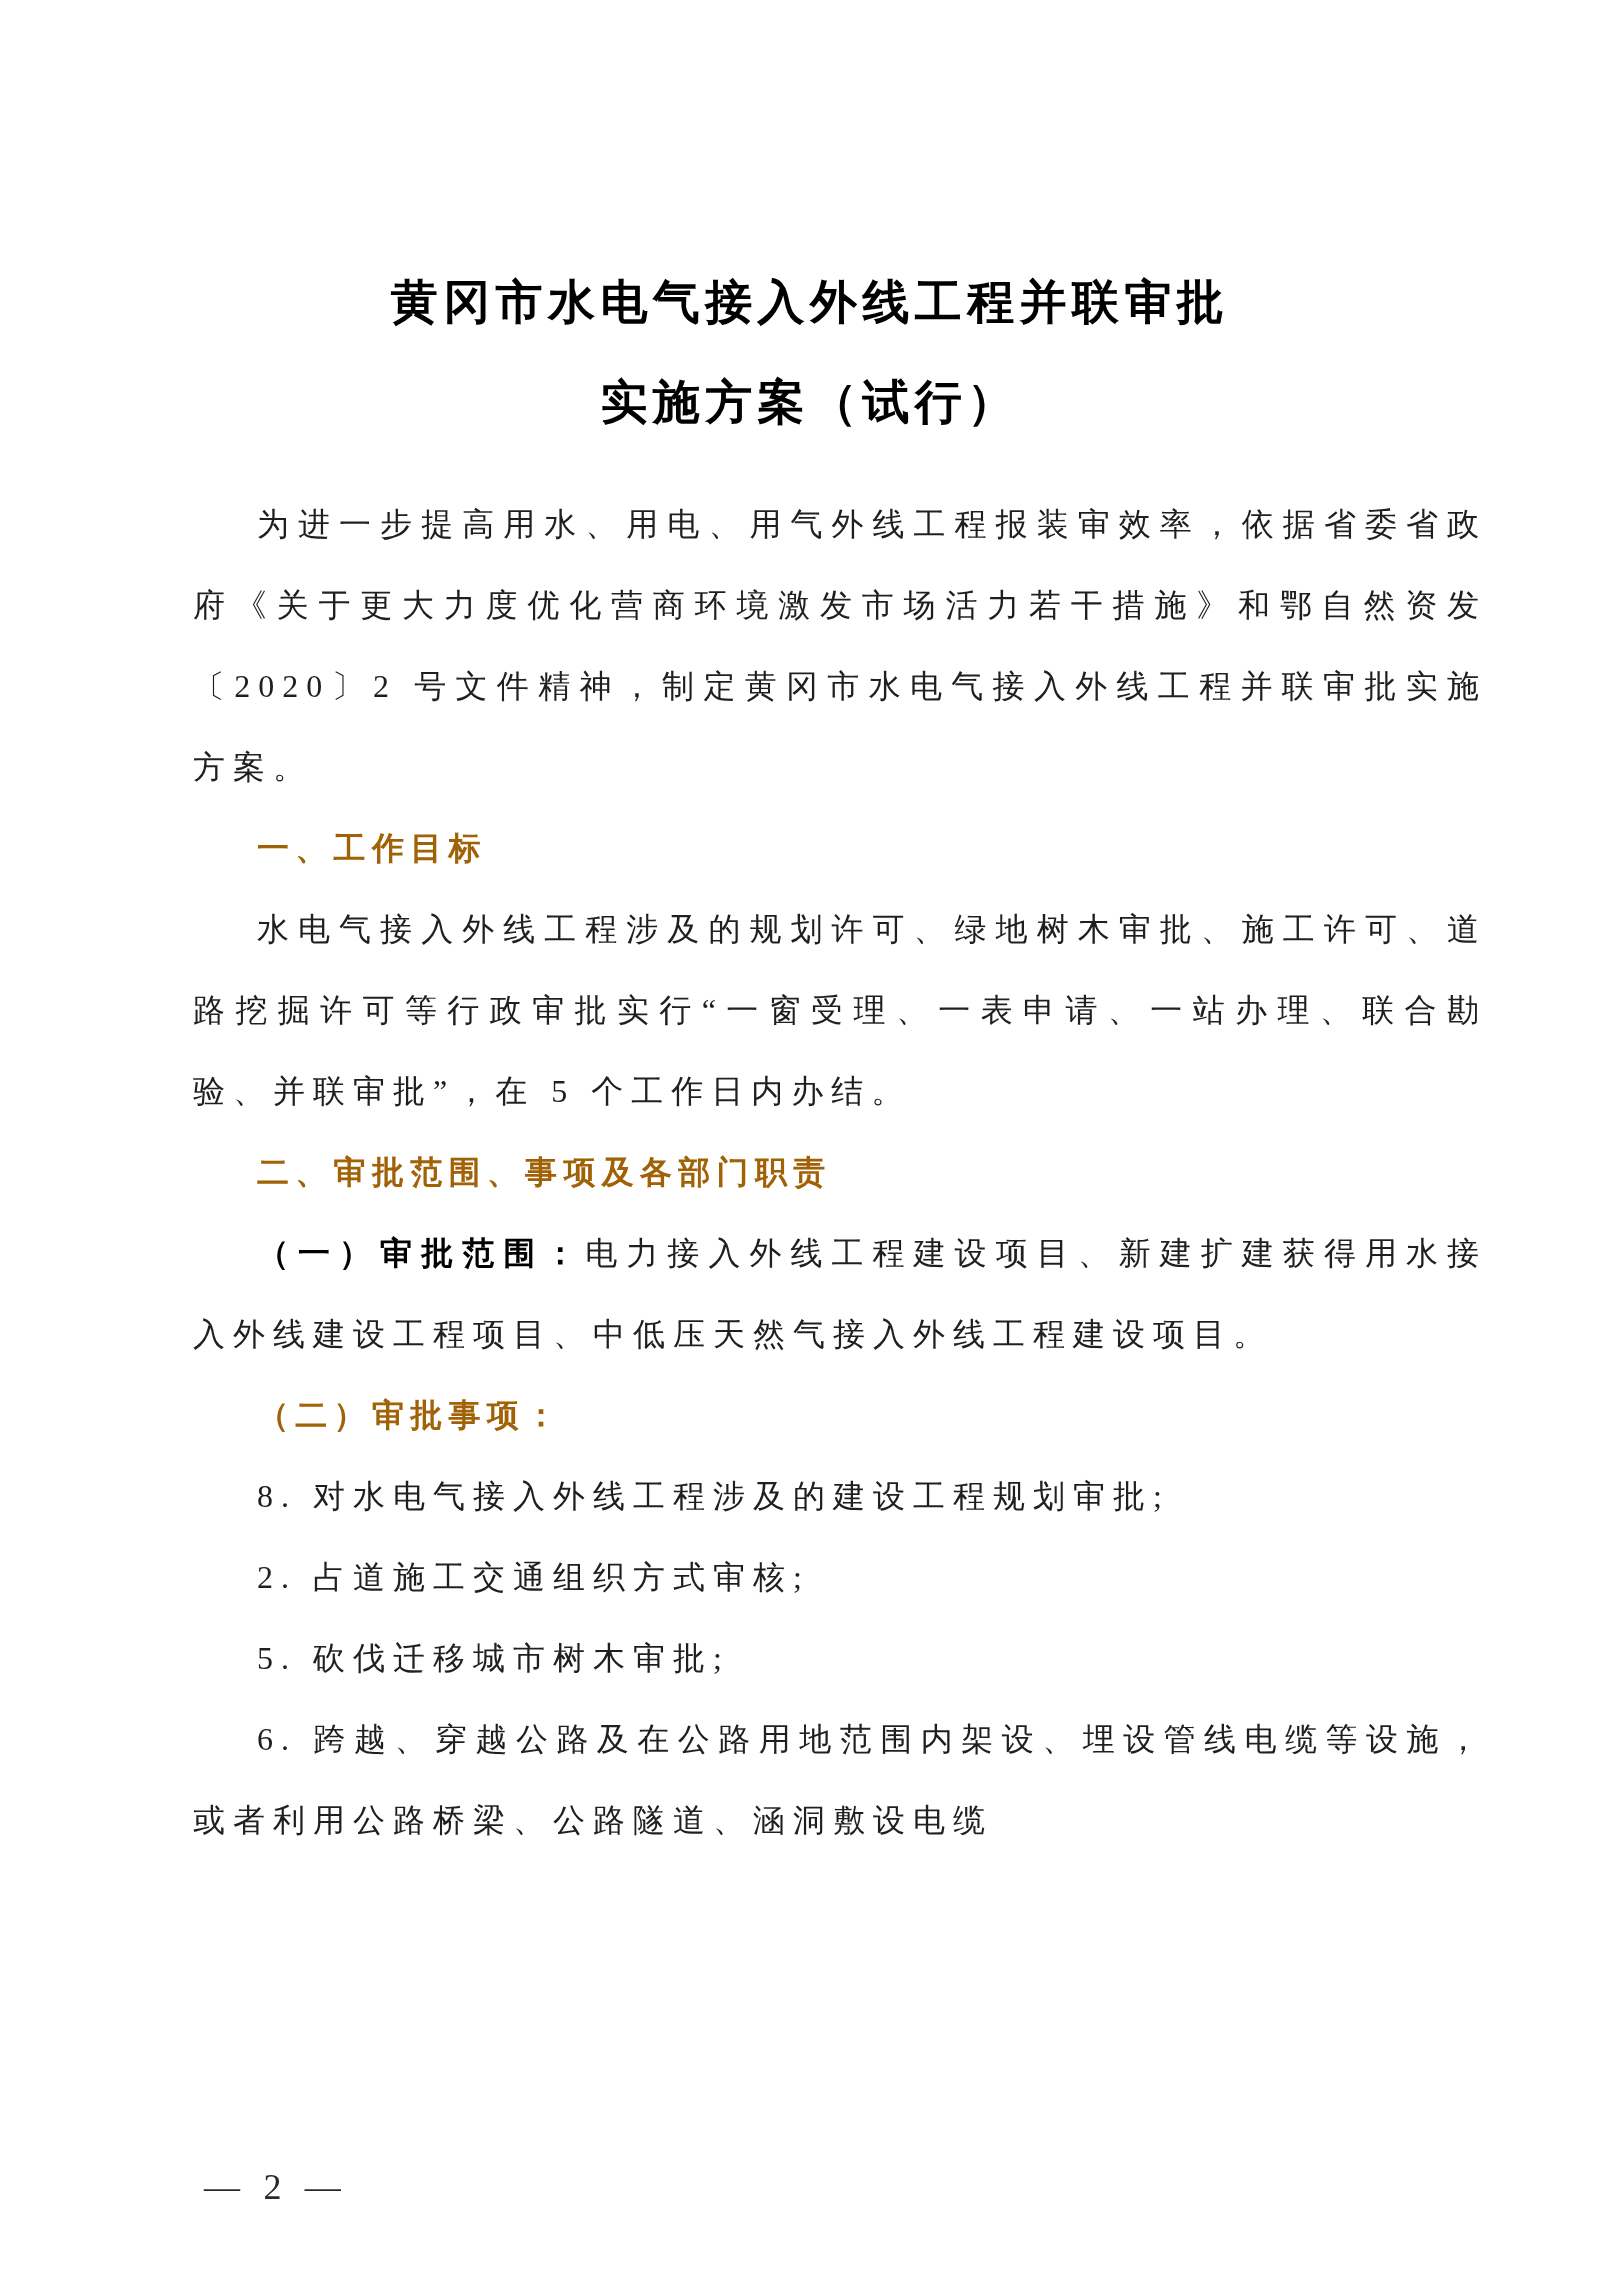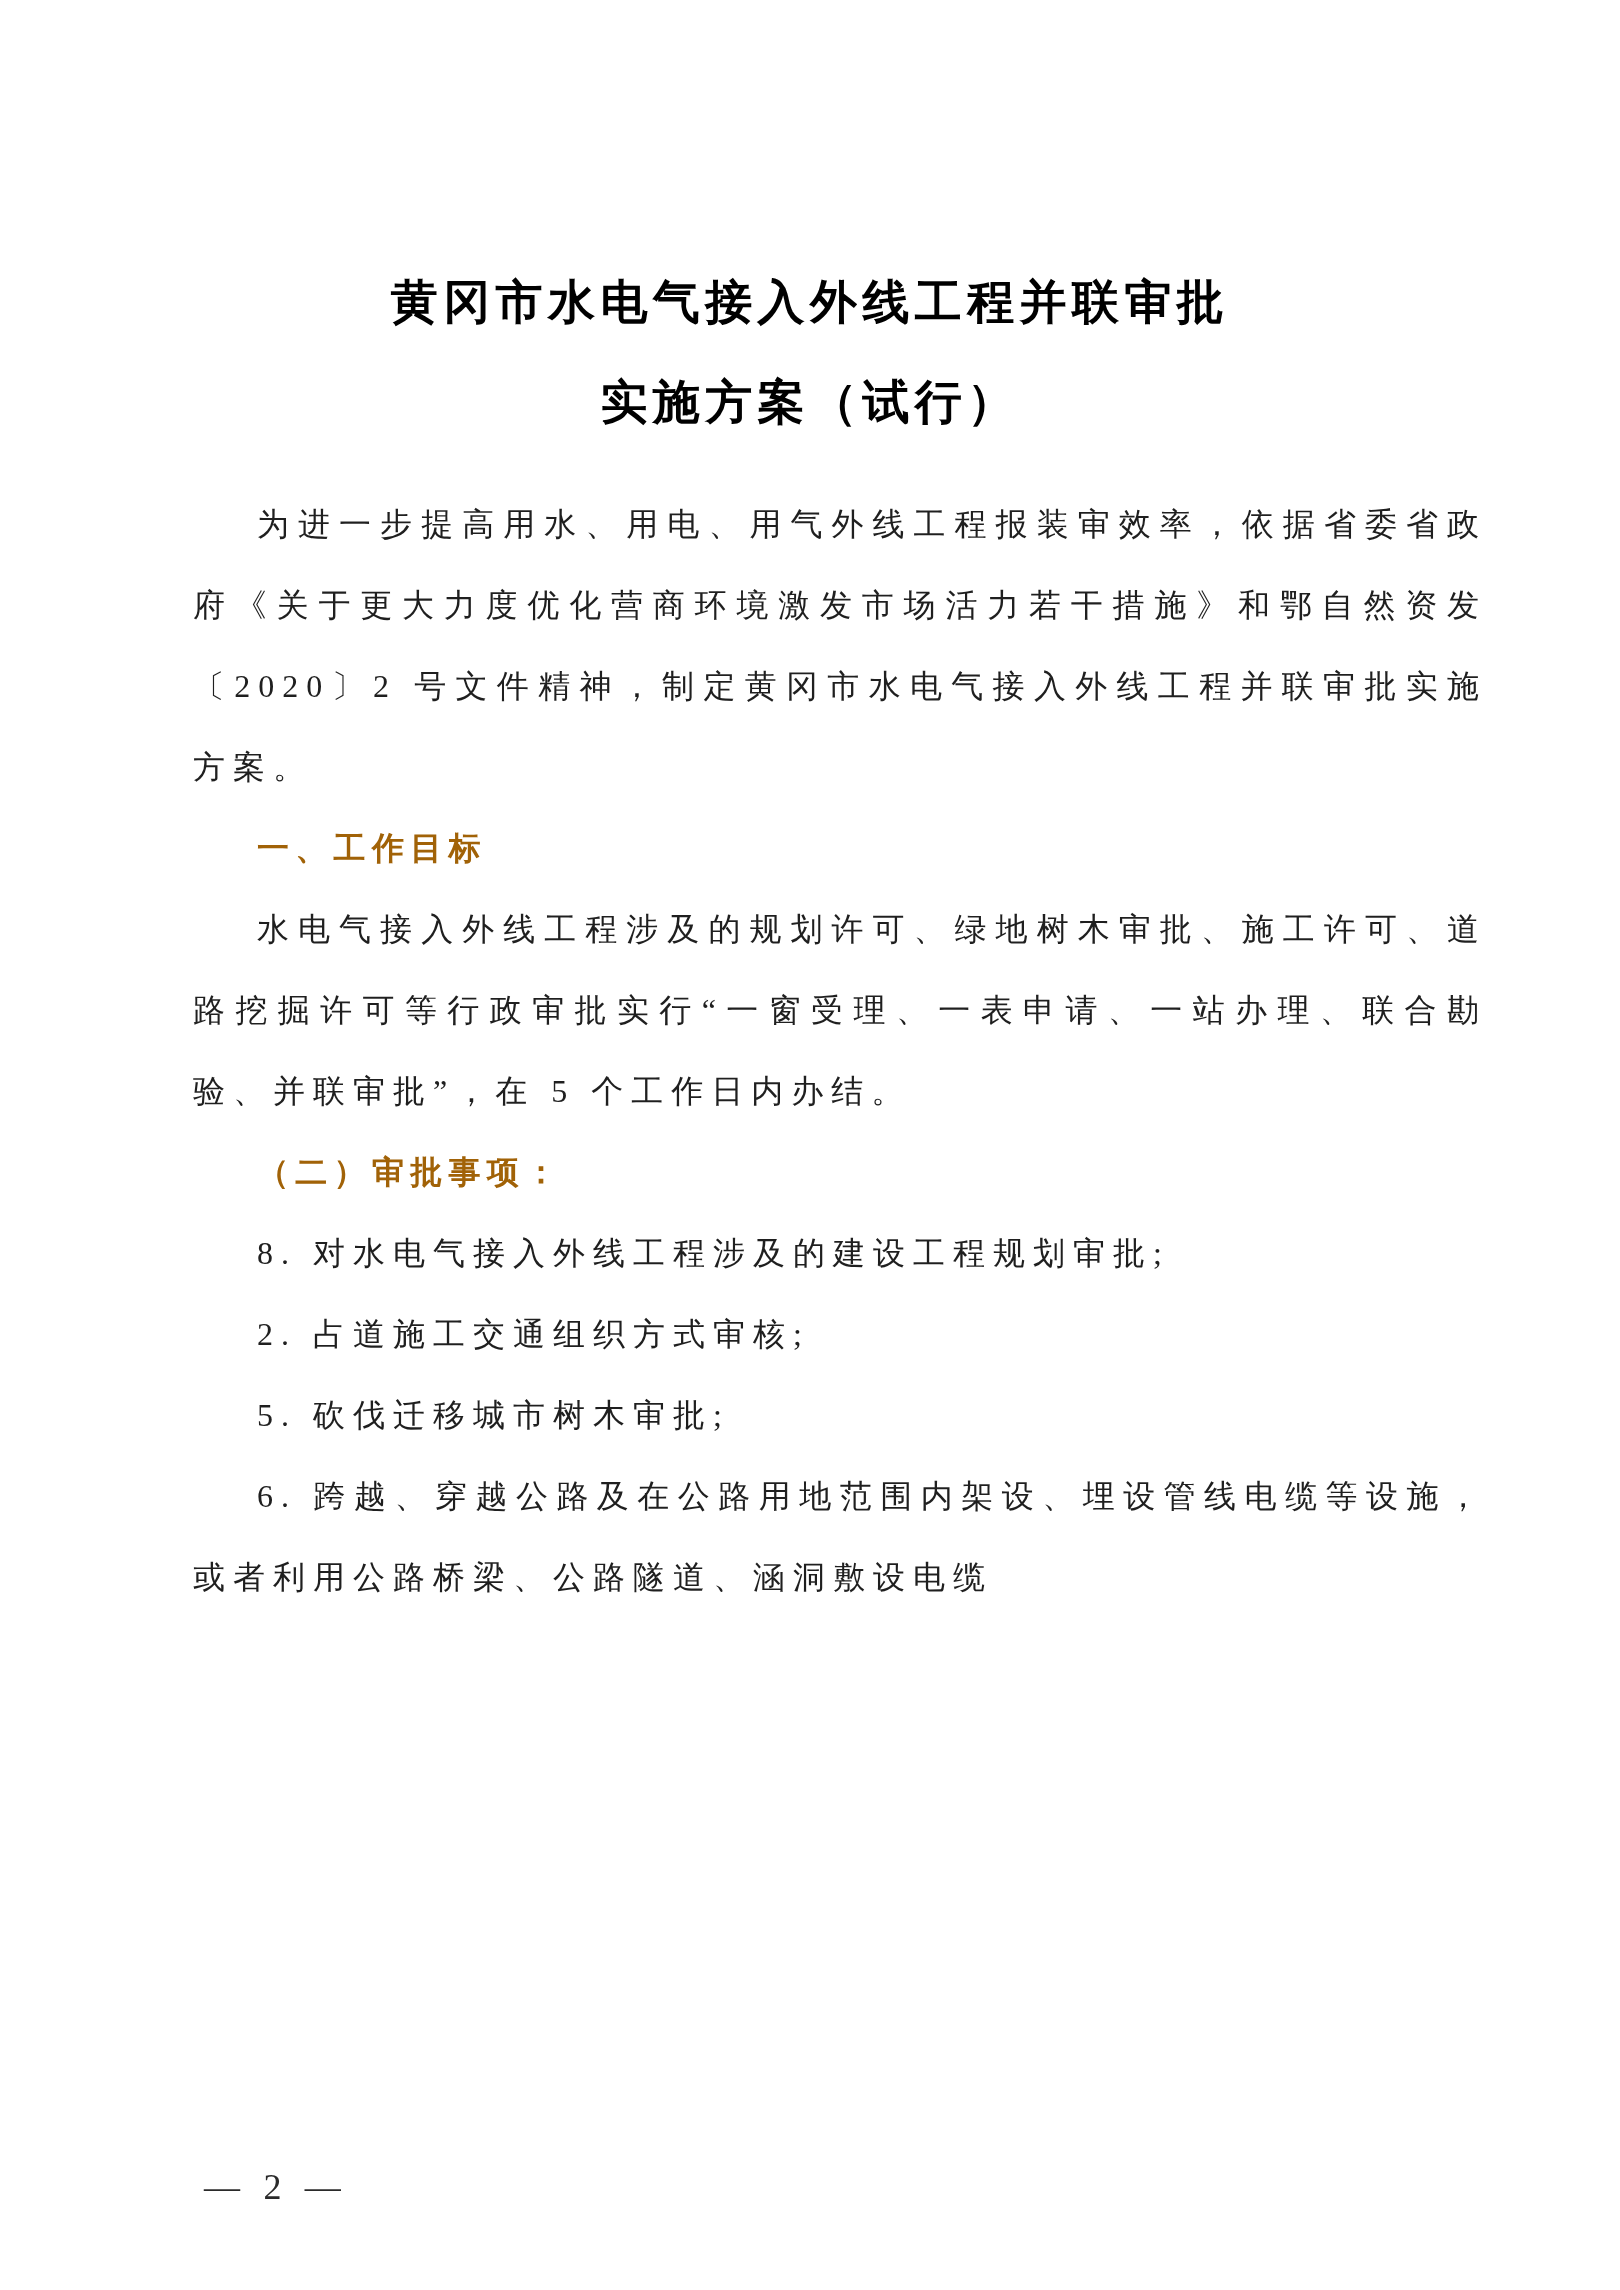--- a/index.html
+++ b/index.html
@@ -76,21 +76,23 @@
     <p>实施方案（试行）</p>
   </div>
 
   <div class="body-block">
     <p>为进一步提高用水、用电、用气外线工程报装审效率，依据省委省政府《关于更大力度优化营商环境激发市场活力若干措施》和鄂自然资发〔2020〕2 号文件精神，制定黄冈市水电气接入外线工程并联审批实施方案。</p>
 
     <p class="heading">一、工作目标</p>
 
     <p>水电气接入外线工程涉及的规划许可、绿地树木审批、施工许可、道路挖掘许可等行政审批实行“一窗受理、一表申请、一站办理、联合勘验、并联审批”，在 5 个工作日内办结。</p>
 
+    <p class="heading">二、审批范围、事项及各部门职责</p>
 
+    <p><span class="bold-run">（一）审批范围：</span><span>电力接入外线工程建设项目、新建扩建获得用水接入外线建设工程项目、中低压天然气接入外线工程建设项目。</span></p>
 
     <p class="heading">（二）审批事项：</p>
 
     <p>8. 对水电气接入外线工程涉及的建设工程规划审批;</p>
     <p>2. 占道施工交通组织方式审核;</p>
     <p>5. 砍伐迁移城市树木审批;</p>
     <p>6. 跨越、穿越公路及在公路用地范围内架设、埋设管线电缆等设施，或者利用公路桥梁、公路隧道、涵洞敷设电缆</p>
   </div>
 
   <div class="footer">— 2 —</div>

